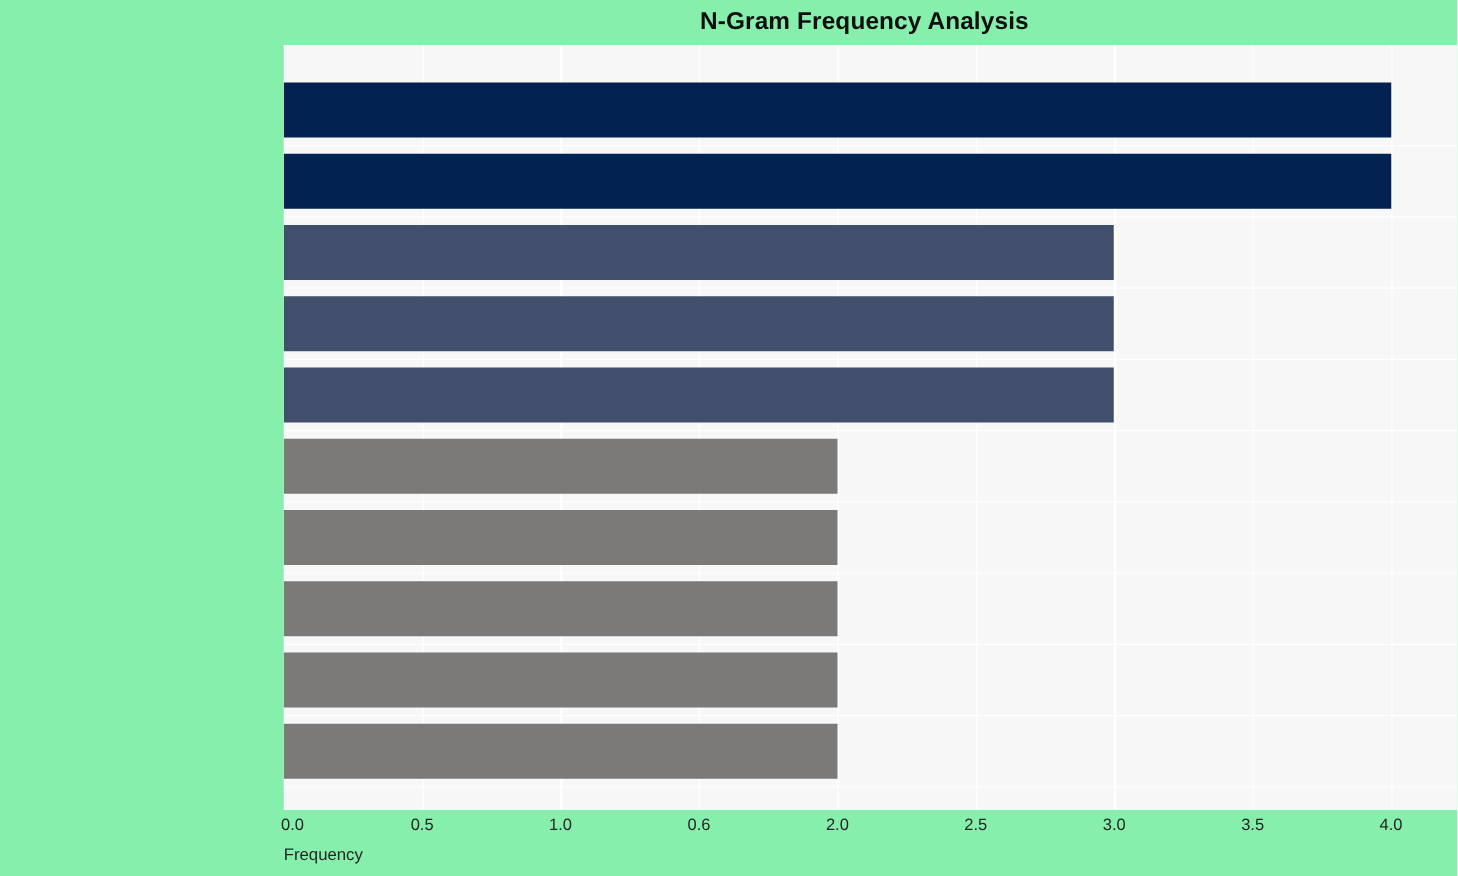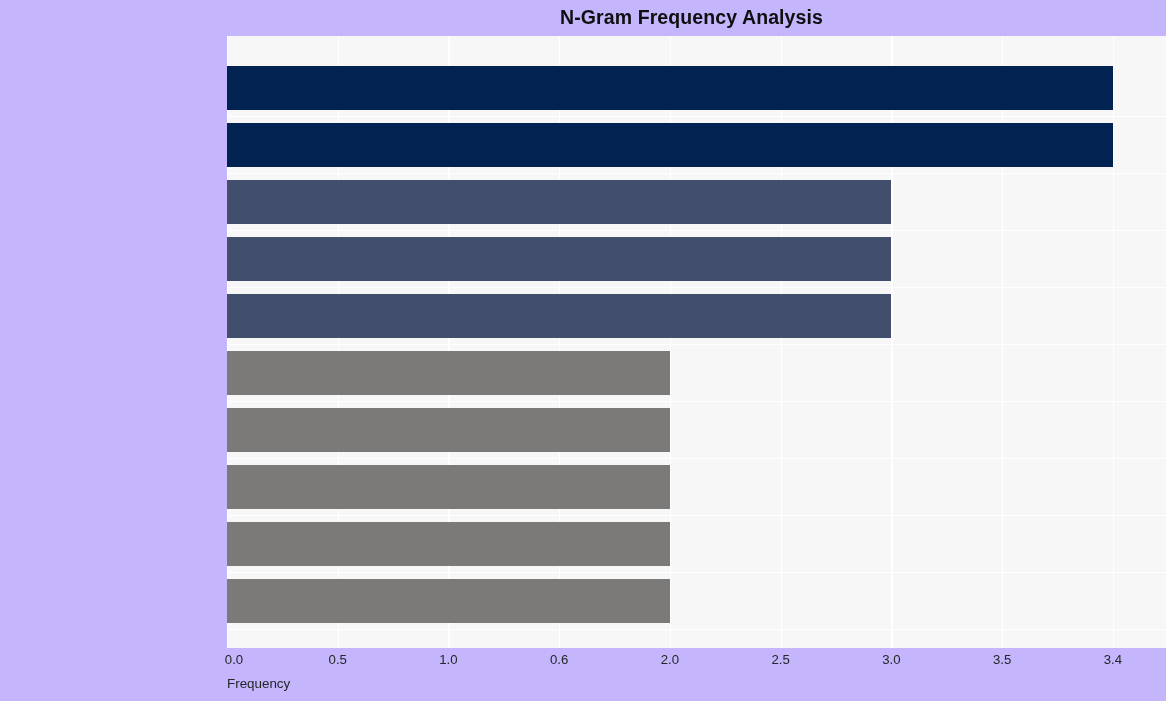--- a/index.html
+++ b/index.html
@@ -10,21 +10,21 @@
   body {
     width: 1166px;
     height: 701px;
     font-family: "Liberation Sans", sans-serif;
     overflow: hidden;
   }
   #figure {
     position: relative;
     width: 1166px;
     height: 701px;
-    background: #c4b5fd;
+    background: #86efac;
   }
   #chart-title {
     position: absolute;
     left: 0;
     top: 6px;
     width: 1383px;
     text-align: center;
     font-size: 19.5px;
     font-weight: bold;
     color: #0f0f0f;
@@ -129,18 +129,18 @@
   <div id="ytick-labels"></div>
   <div id="xtick-labels">
       <div class="xtick-label" style="left: 234px;">0.0</div>
       <div class="xtick-label" style="left: 337.731px;">0.5</div>
       <div class="xtick-label" style="left: 448.462px;">1.0</div>
       <div class="xtick-label" style="left: 559.193px;">0.6</div>
       <div class="xtick-label" style="left: 669.925px;">2.0</div>
       <div class="xtick-label" style="left: 780.656px;">2.5</div>
       <div class="xtick-label" style="left: 891.387px;">3.0</div>
       <div class="xtick-label" style="left: 1002.12px;">3.5</div>
-      <div class="xtick-label" style="left: 1112.85px;">3.4</div>
+      <div class="xtick-label" style="left: 1112.85px;">4.0</div>
     </div>
 
   <div id="xaxis-label">Frequency</div>
 
 </div>
 
 </body></html>

